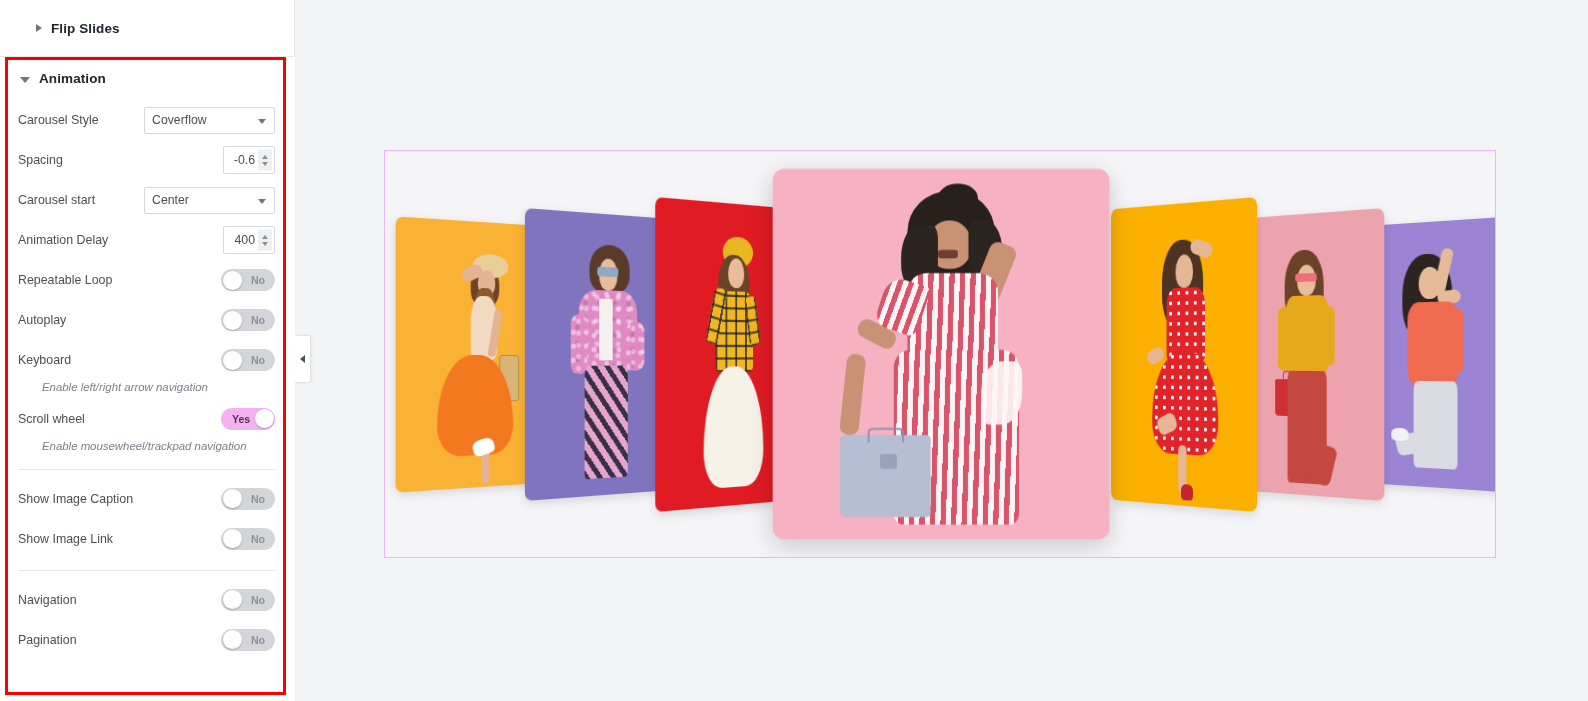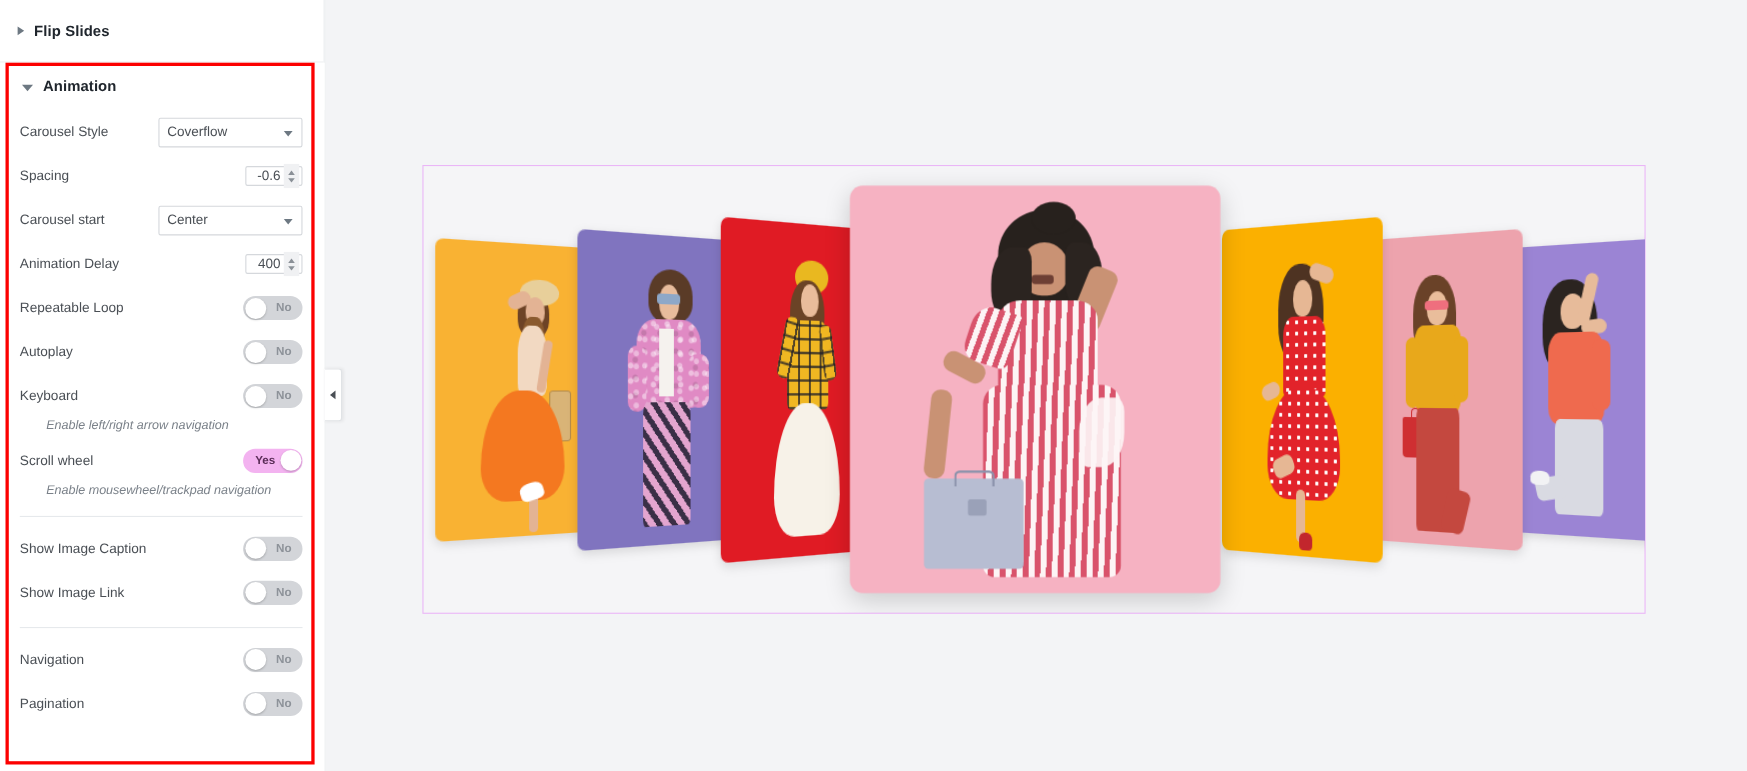--- a/index.html
+++ b/index.html
@@ -16,21 +16,21 @@
   #panel {
     position: absolute; left: 0; top: 0;
     width: 295px; height: 701px;
     background: #ffffff;
     border-right: 1px solid #e6e9ec;
   }
 
   .section-head {
     height: 57px;
     display: flex; align-items: center;
-    padding-left: 16px;
+    padding-left: 36px;
     border-bottom: 1px solid #e6e9ec;
     background: #fff;
     cursor: pointer;
   }
   .section-head .tri {
     width: 0; height: 0; margin-right: 9px;
     border-top: 4.5px solid transparent;
     border-bottom: 4.5px solid transparent;
     border-left: 6px solid #6d7882;
   }
@@ -105,21 +105,21 @@
   .select .caret {
     position: absolute; right: 8px; top: 11px;
     width: 0; height: 0;
     border-left: 4.5px solid transparent;
     border-right: 4.5px solid transparent;
     border-top: 5px solid #6d7882;
   }
 
   
   .num {
-    width: 52px; height: 18px;
+    width: 52px; height: 28px;
     border: 1px solid #d5d8dc;
     background: #fff;
     border-radius: 2px;
     display: flex; align-items: center;
     padding: 0 2px 0 4px;
     cursor: text;
   }
   .num .nval {
     flex: 1; text-align: right;
     font-size: 12.3px; color: #4a4f55;

